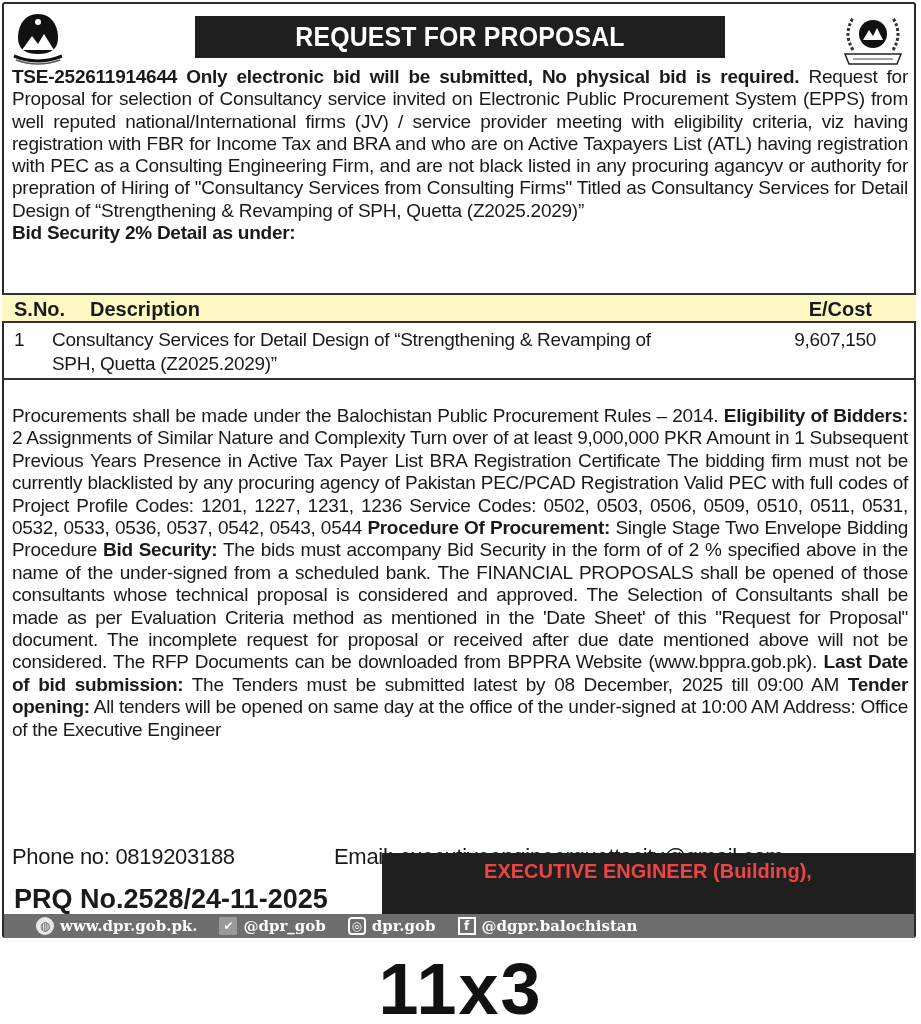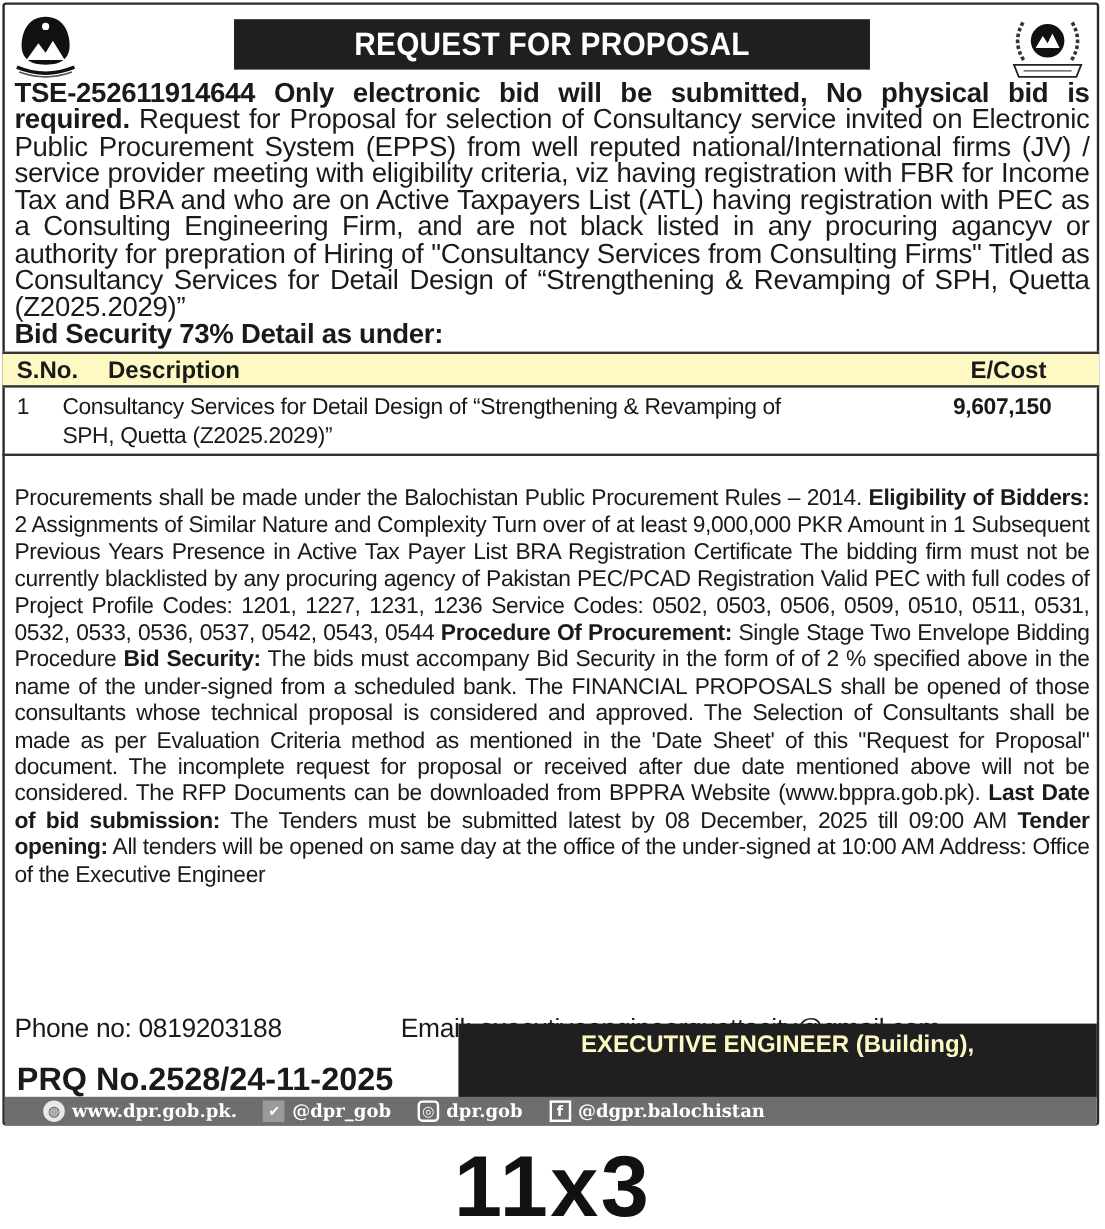--- a/index.html
+++ b/index.html
@@ -6,39 +6,39 @@
   body { width: 921px; height: 1024px; position: relative; overflow: hidden;
          font-family: "Liberation Sans", sans-serif; color: #1a1a1a; }
   .frame { position: absolute; left: 2px; top: 2px; width: 914px; height: 936px;
            border: 2px solid #2a2a2a; border-radius: 3px; box-sizing: border-box; background: #fff; }
   .logo-left { position: absolute; left: 10px; top: 10px; width: 56px; height: 56px; }
   .logo-right { position: absolute; right: 10px; top: 10px; width: 76px; height: 58px; }
   .title-bar { position: absolute; left: 172px; top: 16px; width: 576px; height: 42px;
                background: #1f1f1f; color: #fff; font-weight: 700; font-size: 27px;
                display: flex; align-items: center; justify-content: center; letter-spacing: 0.2px;
                transform: scaleX(0.92); transform-origin: center; }
-  .intro { position: absolute; left: 12px; top: 66px; width: 896px; font-size: 23px; line-height: 22.3px;
+  .intro { position: absolute; left: 12px; top: 66px; width: 896px; font-size: 19px; line-height: 22.3px;
            text-align: justify; letter-spacing: -0.25px; }
   .intro b { font-weight: 700; }
   .table-head { position: absolute; left: 2px; top: 293px; width: 914px; height: 30px;
                 background: #fef9c3; border-top: 2px solid #333; border-bottom: 2px solid #333; box-sizing: border-box;
                 font-weight: 700; font-size: 20px; }
   .th-sno { position: absolute; left: 12px; top: 3px; }
   .th-desc { position: absolute; left: 88px; top: 3px; }
   .th-cost { position: absolute; right: 44px; top: 3px; }
   .row { position: absolute; left: 2px; top: 323px; width: 914px; height: 57px; font-size: 19px; line-height: 24px;
          border-bottom: 2px solid #333; box-sizing: border-box; letter-spacing: -0.3px; }
   .row .sno { position: absolute; left: 12px; top: 5px; }
   .row .desc { position: absolute; left: 50px; top: 5px; width: 640px; }
-  .row .cost { position: absolute; right: 40px; top: 5px; font-weight: bold; }
+  .row .cost { position: absolute; right: 40px; top: 5px; }
   .body-text { position: absolute; left: 12px; top: 385px; width: 896px; font-size: 19px; line-height: 22.4px;
                text-align: justify; letter-spacing: -0.3px; margin-top: 20px; }
   .contact-line { position: absolute; left: 12px; top: 844px; width: 896px; font-size: 22px; letter-spacing: -0.3px; }
   .contact-line .email { position: absolute; left: 322px; top: 0; text-align: right; }
-  .signoff { position: absolute; left: 382px; top: 853px; width: 532px; height: 62px; background: #1f1f1f; color: #fef9c3;
+  .signoff { position: absolute; left: 382px; top: 853px; width: 532px; height: 62px; background: #1f1f1f; color: #ef4444;
              font-weight: 700; font-size: 20px; text-align: center; line-height: 24px; padding-top: 6px; box-sizing: border-box; }
   .prq { position: absolute; left: 14px; top: 884px; font-weight: 700; font-size: 27px; }
   .footer { position: absolute; left: 4px; top: 914px; width: 910px; height: 24px; background: #6e6e6e; color: #fff;
             display: flex; align-items: center; font-family: "DejaVu Serif", serif; font-weight: 700; font-size: 15px; }
   .footer .item { display: flex; align-items: center; margin-left: 22px; }
   .footer .item:first-child { margin-left: 32px; }
   .footer .ico { display: inline-flex; align-items: center; justify-content: center; width: 18px; height: 18px;
                  margin-right: 6px; font-family: "DejaVu Sans", sans-serif; font-size: 12px; }
   .ico-globe { border-radius: 50%; background: #e8e8e8; color: #555; }
   .ico-tw { background: #9a9a9a; color: #fff; }
@@ -66,21 +66,21 @@
   <circle cx="38" cy="24" r="14" fill="#111"></circle>
   <path d="M28 30 L34 20 L38 26 L42 18 L48 30 Z" fill="#fff"></path>
   <path d="M10 44 L66 44 L62 54 L14 54 Z" fill="#fff" stroke="#222" stroke-width="1.5"></path>
   <path d="M18 49 L58 49" stroke="#444" stroke-width="1"></path>
 </svg>
 
 <div class="title-bar">REQUEST FOR PROPOSAL</div>
 
 <div class="intro">
   <b>TSE-252611914644 Only electronic bid will be submitted, No physical bid is required.</b><span> Request for Proposal for selection of Consultancy service invited on Electronic Public Procurement System (EPPS) from well reputed national/International firms (JV) / service provider meeting with eligibility criteria, viz having registration with FBR for Income Tax and BRA and who are on Active Taxpayers List (ATL) having registration with PEC as a Consulting Engineering Firm, and are not black listed in any procuring agancyv or authority for prepration of Hiring of "Consultancy Services from Consulting Firms" Titled as Consultancy Services for Detail Design of “Strengthening &amp; Revamping of SPH, Quetta (Z2025.2029)”</span><br>
-  <b>Bid Security 73%  Detail as under:</b>
+  <b>Bid Security 2%  Detail as under:</b>
 </div>
 
 <div class="table-head">
   <span class="th-sno">S.No.</span>
   <span class="th-desc">Description</span>
   <span class="th-cost">E/Cost</span>
 </div>
 
 <div class="row">
   <span class="sno">1</span>

